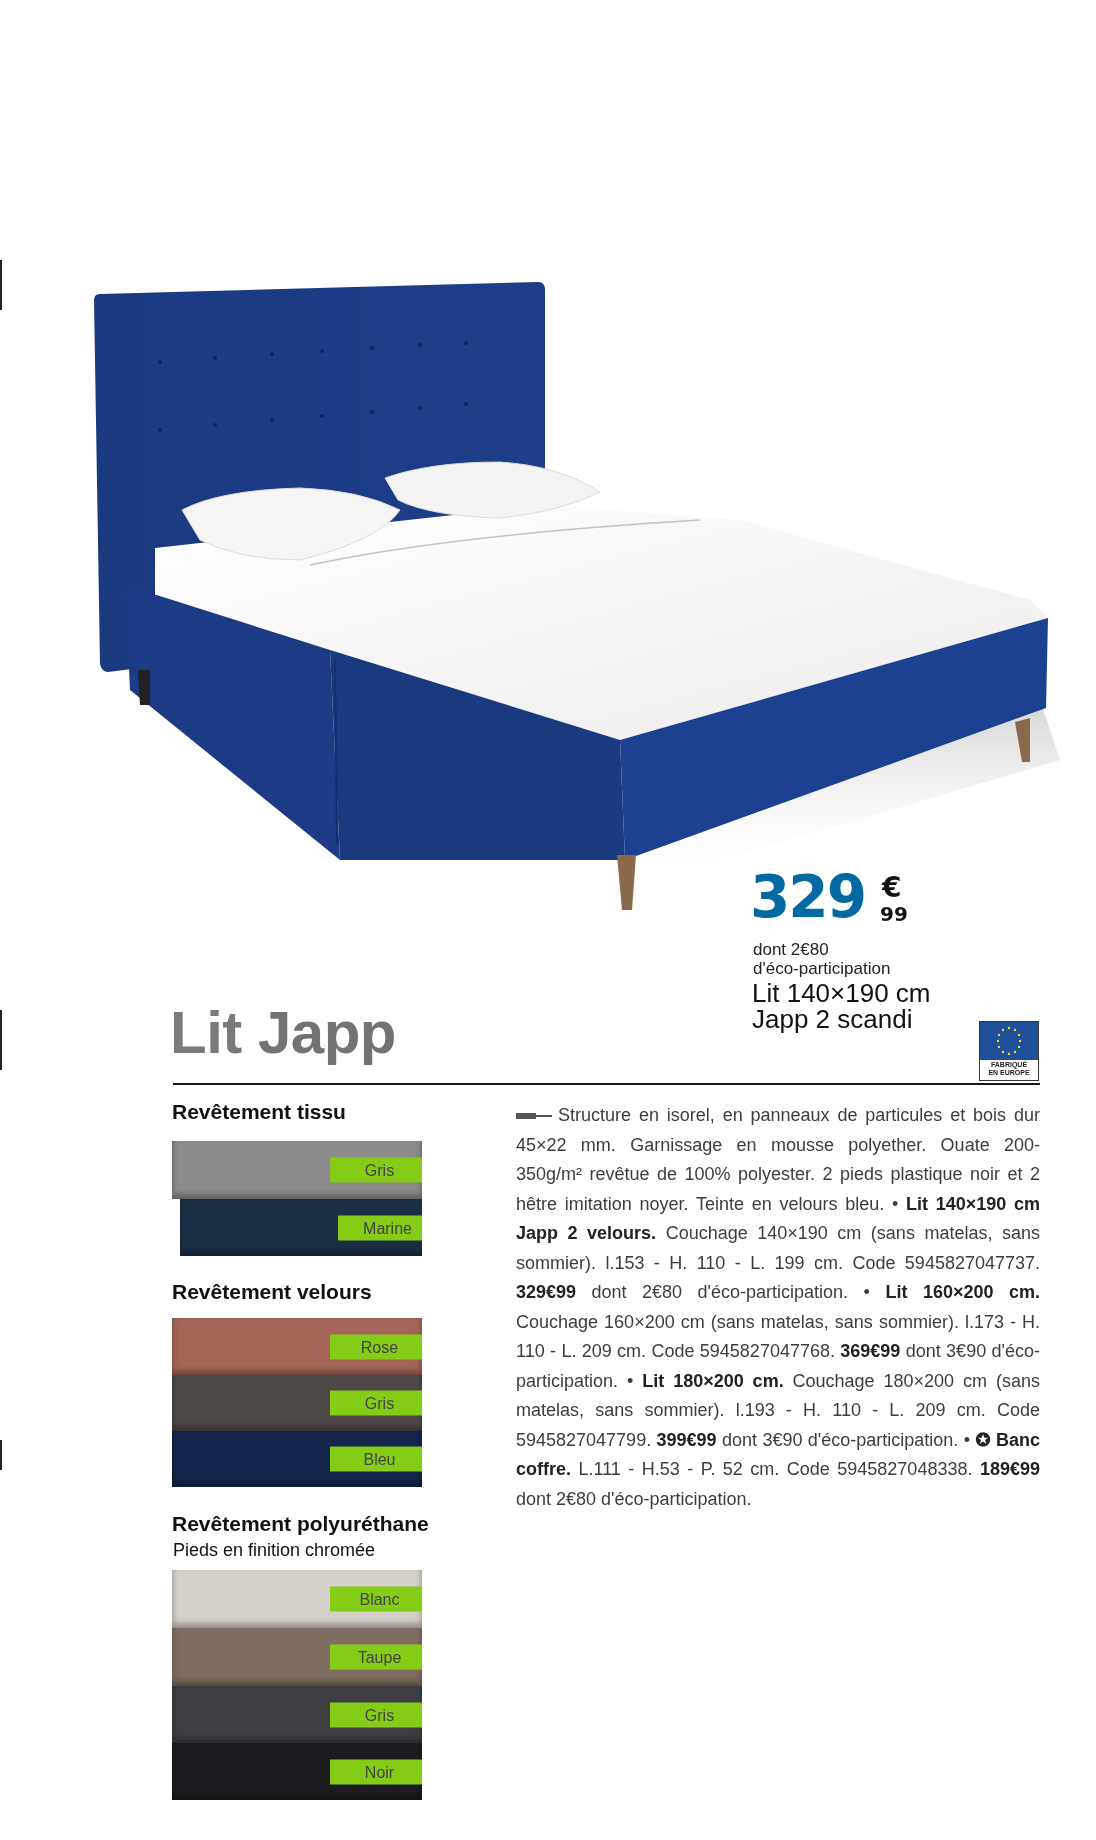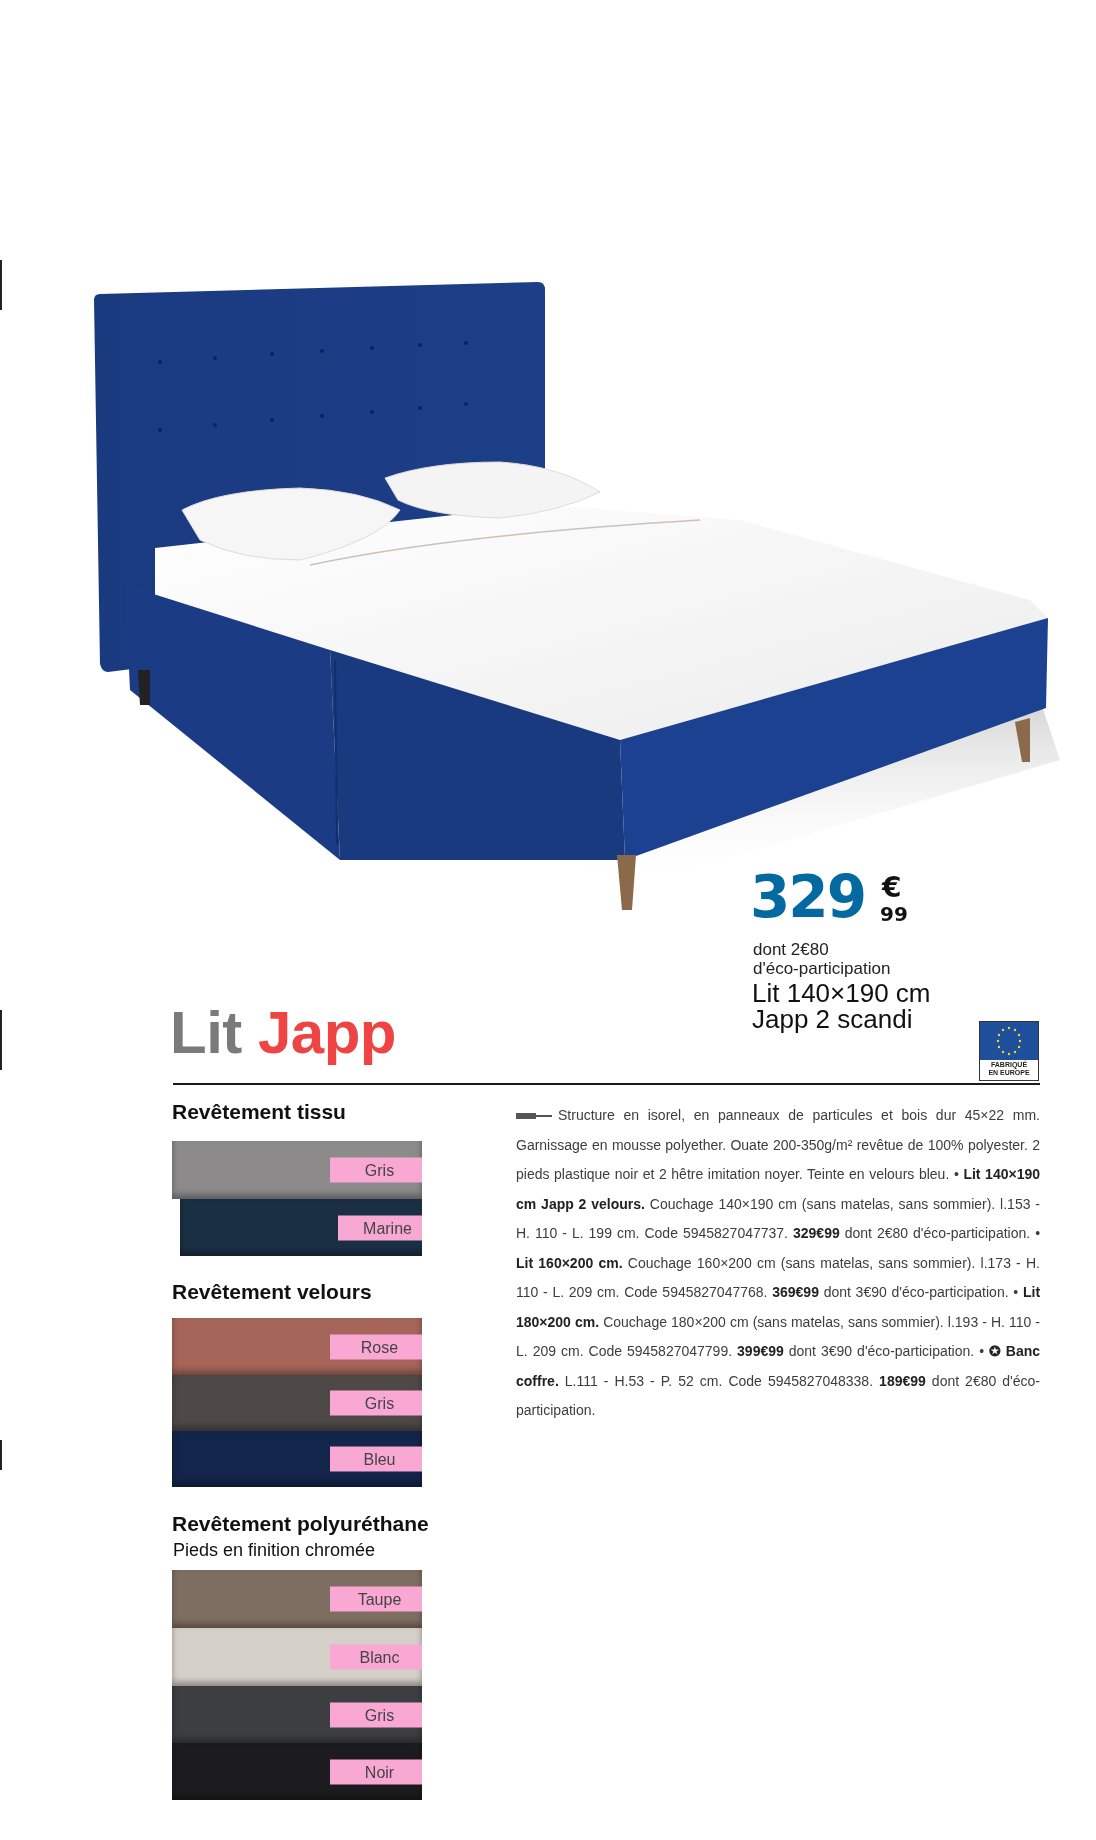--- a/index.html
+++ b/index.html
@@ -43,40 +43,40 @@
     position: absolute; left: 0; top: 39px; width: 58px; text-align: center;
     font-size: 7px; font-weight: bold; line-height: 8px; color: #222;
   }
 
   
   .title {
     position: absolute; left: 170px; top: 998px; font-size: 60px; line-height: 70px; font-weight: bold;
     letter-spacing: -0.5px;
   }
   .title .lit { color: #7a7a7a; }
-  .title .name { color: #ef4444; }
+  .title .name { color: #737373; }
   .divider { position: absolute; left: 173px; top: 1083px; width: 867px; height: 2px; background: #1a1a1a; }
 
   
   .sec-head { position: absolute; left: 172px; font-size: 21px; font-weight: bold; color: #111; text-align: right; }
   .sec-sub { position: absolute; left: 173px; font-size: 18px; color: #111; }
 
   
   .swatch { position: absolute; left: 172px; width: 250px; overflow: hidden; }
   .band { position: relative; width: 100%; box-shadow: inset 0 -4px 6px rgba(0,0,0,0.35); }
   .band-label {
     position: absolute; left: 158px; width: 99px; height: 25px;
-    background: #f9a8d4; color: #444; font-size: 16px; line-height: 25px; text-align: center;
+    background: #84cc16; color: #444; font-size: 16px; line-height: 25px; text-align: center;
     top: 50%; transform: translateY(-50%);
   }
 
   
   .desc {
     position: absolute; left: 516px; top: 1101px; width: 524px;
-    font-size: 14px; line-height: 29.5px; color: #3d3d3d; text-align: justify;
+    font-size: 18px; line-height: 29.5px; color: #3d3d3d; text-align: justify;
   }
   .desc b { color: #222; }
   .desc .lead-icon {
     display: inline-block; width: 38px; height: 10px; position: relative; vertical-align: middle; margin-right: 4px;
   }
   .desc .lead-icon::before {
     content: ""; position: absolute; left: 0; top: 2px; width: 20px; height: 6px; background: #555;
   }
   .desc .lead-icon::after {
     content: ""; position: absolute; left: 20px; top: 4px; width: 16px; height: 2px; background: #555;
@@ -207,25 +207,25 @@
     <div class="band-label">Gris</div>
   </div>
   <div class="band" style="height: 56px; background: rgb(19, 37, 74);">
     <div class="band-label">Bleu</div>
   </div>
 </div>
 
 <div class="sec-head" style="top:1512px;">Revêtement polyuréthane</div>
 <div class="sec-sub" style="top:1540px;text-align:right;">Pieds en finition chromée</div>
 <div class="swatch" style="top:1570px;height:230px;">
+  <div class="band" style="height: 58px; background: rgb(213, 208, 200);">
+    <div class="band-label">Blanc</div>
+  </div>
   <div class="band" style="height: 58px; background: rgb(126, 110, 98);">
     <div class="band-label">Taupe</div>
-  </div>
-  <div class="band" style="height: 58px; background: rgb(213, 208, 200);">
-    <div class="band-label">Blanc</div>
   </div>
   <div class="band" style="height: 57px; background: rgb(60, 62, 66);">
     <div class="band-label">Gris</div>
   </div>
   <div class="band" style="height: 57px; background: rgb(28, 28, 32);">
     <div class="band-label">Noir</div>
   </div>
 </div>
 
 <div class="desc">

